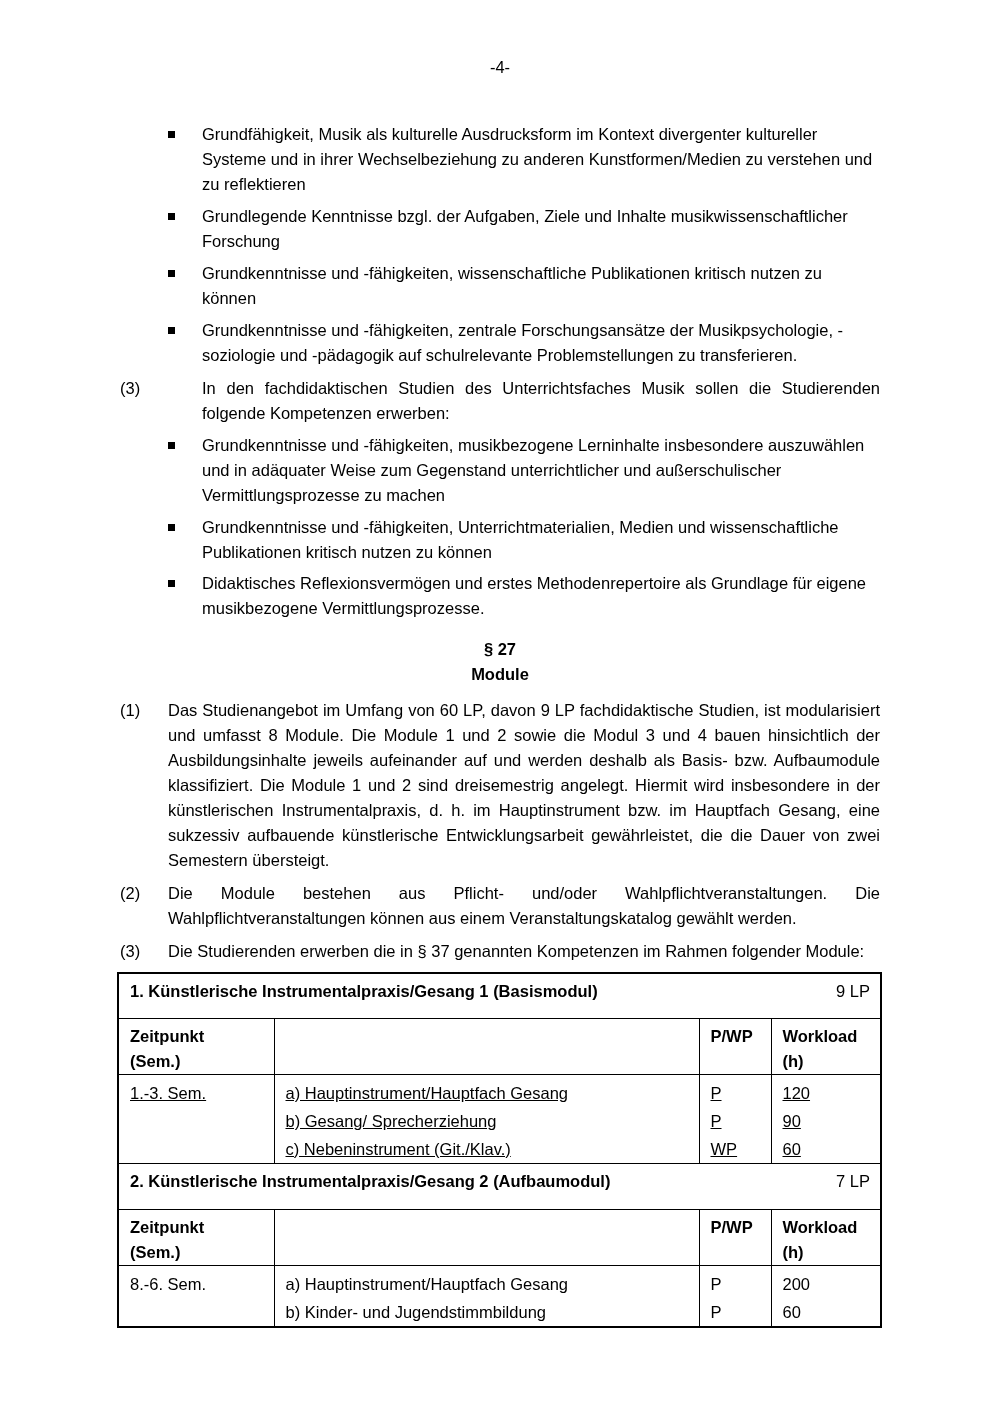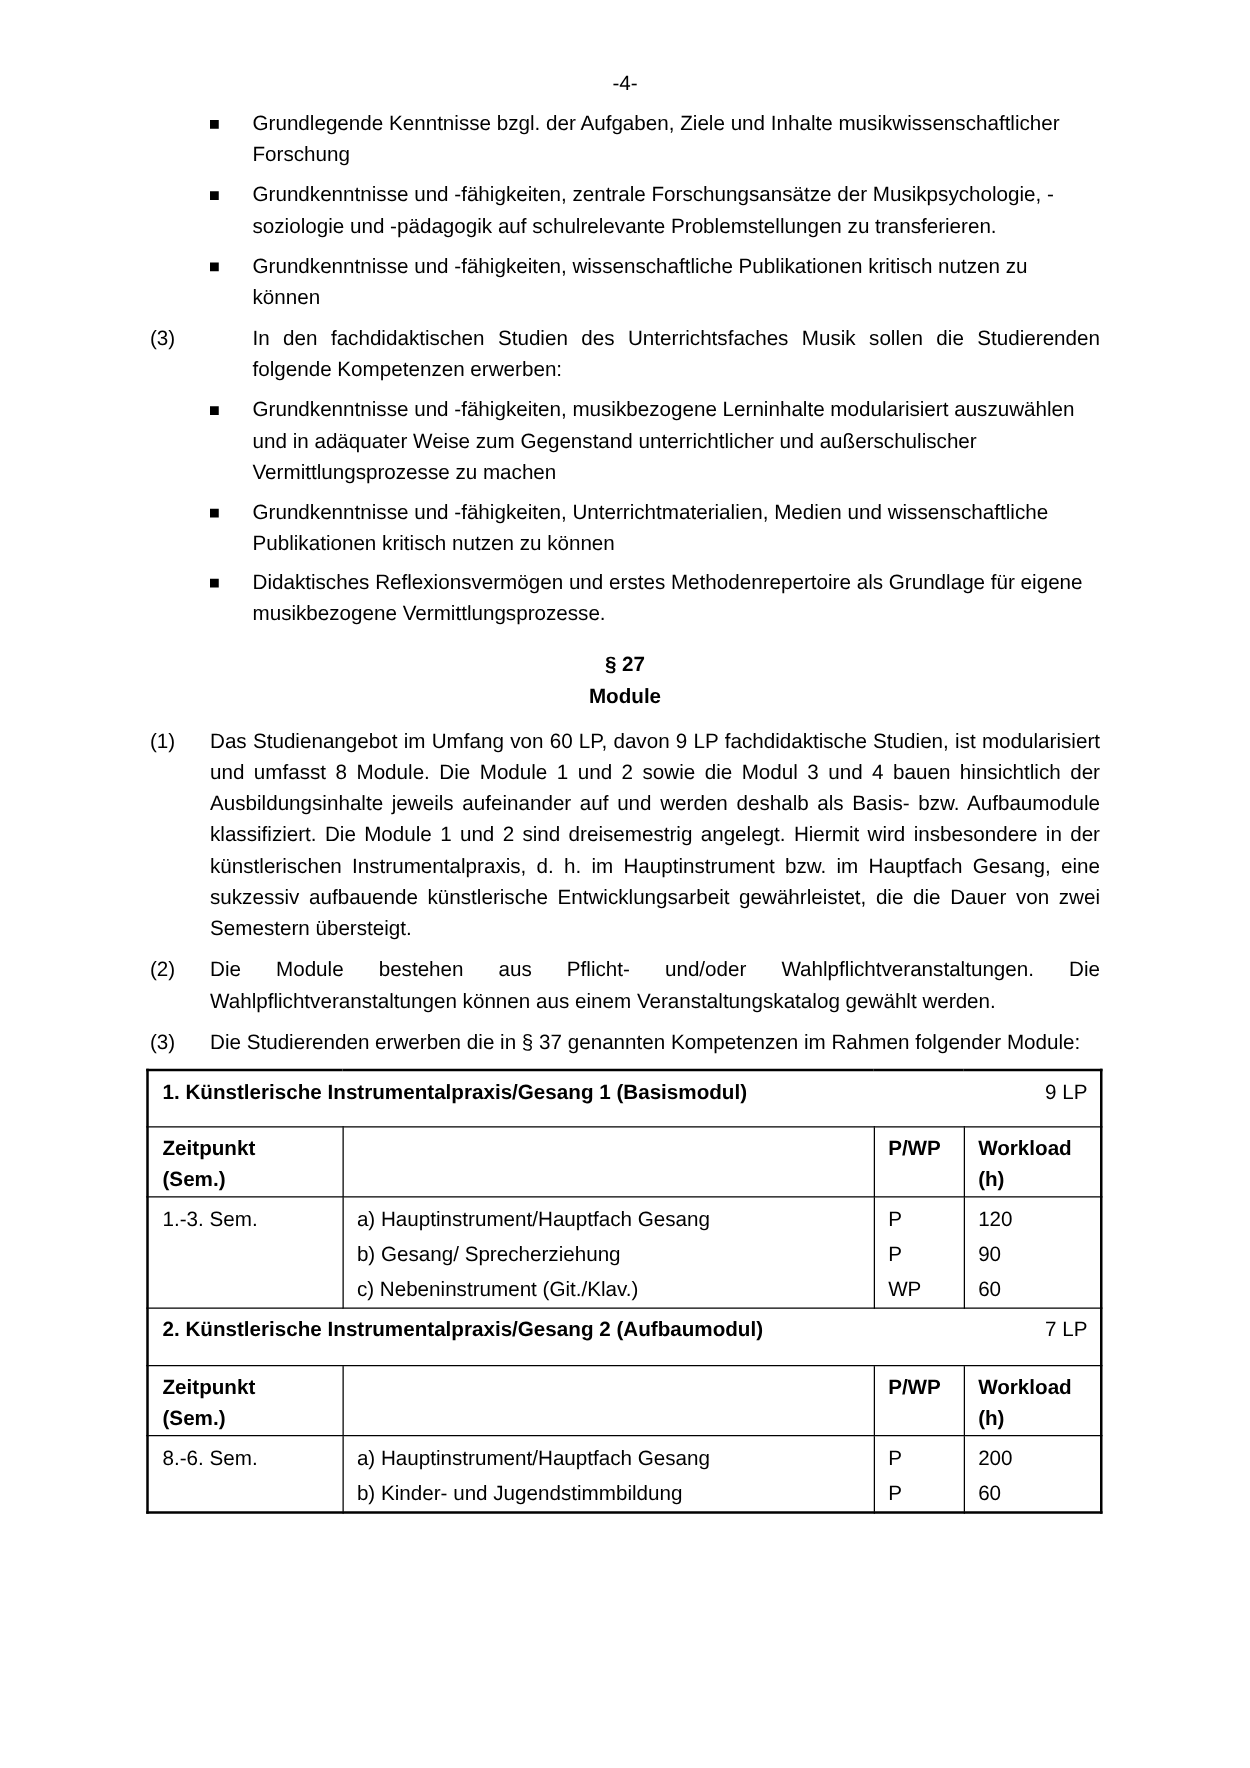--- a/index.html
+++ b/index.html
@@ -62,52 +62,56 @@
   }
   .title-flex { display:flex; justify-content:space-between; align-items:center; }
   .mod-title { font-weight:bold; }
   .mod-credits { font-weight:normal; }
   .bold { font-weight:bold; }
   tr.title-row td { height:45px; }
   tr.title-row-2 td { height:46px; }
   tr.head-row td { height:47px; }
   tr.head-row-2 td { height:48px; }
   tr.data-row td { padding-top:4px; }
-  tr.data-row-1 td { height:86px; }
+  tr.data-row-1 td { height:86px;text-decoration:underline; }
   tr.data-row-2 td { height:57px; }
   .cline { line-height:28px; }
 </style>
 </head>
 <body>
 
 <div class="page">
 
   <div class="page-number">-4-</div>
 
+  <div class="bullet" style="margin-top:42px">
+    <span class="bullet-marker"></span>
+    <div>Grundfähigkeit, Musik als kulturelle Ausdrucksform im Kontext divergenter kultureller Systeme und in ihrer Wechselbeziehung zu anderen Kunstformen/Medien zu verstehen und zu reflektieren</div>
+  </div>
   <div class="bullet" style="margin-top:7px">
     <span class="bullet-marker"></span>
     <div>Grundlegende Kenntnisse bzgl. der Aufgaben, Ziele und Inhalte musikwissenschaftlicher Forschung</div>
   </div>
   <div class="bullet" style="margin-top:7px">
     <span class="bullet-marker"></span>
+    <div>Grundkenntnisse und -fähigkeiten, wissenschaftliche Publikationen kritisch nutzen zu können</div>
+  </div>
+  <div class="bullet" style="margin-top:7px">
+    <span class="bullet-marker"></span>
     <div>Grundkenntnisse und -fähigkeiten, zentrale Forschungsansätze der Musikpsychologie, -soziologie und -pädagogik auf schulrelevante Problemstellungen zu transferieren.</div>
-  </div>
-  <div class="bullet" style="margin-top:7px">
-    <span class="bullet-marker"></span>
-    <div>Grundkenntnisse und -fähigkeiten, wissenschaftliche Publikationen kritisch nutzen zu können</div>
   </div>
 
   <div class="para para-wide" style="margin-top:8px">
     <span class="para-num">(3)</span>
     <div class="just">In den fachdidaktischen Studien des Unterrichtsfaches Musik sollen die Studierenden folgende Kompetenzen erwerben:</div>
   </div>
 
   <div class="bullet" style="margin-top:7px">
     <span class="bullet-marker"></span>
-    <div>Grundkenntnisse und -fähigkeiten, musikbezogene Lerninhalte modularisiert auszuwählen und in adäquater Weise zum Gegenstand unterrichtlicher und außerschulischer Vermittlungsprozesse zu machen</div>
+    <div>Grundkenntnisse und -fähigkeiten, musikbezogene Lerninhalte insbesondere auszuwählen und in adäquater Weise zum Gegenstand unterrichtlicher und außerschulischer Vermittlungsprozesse zu machen</div>
   </div>
   <div class="bullet" style="margin-top:7px">
     <span class="bullet-marker"></span>
     <div>Grundkenntnisse und -fähigkeiten, Unterrichtmaterialien, Medien und wissenschaftliche Publikationen kritisch nutzen zu können</div>
   </div>
   <div class="bullet" style="margin-top:6px">
     <span class="bullet-marker"></span>
     <div>Didaktisches Reflexionsvermögen und erstes Methodenrepertoire als Grundlage für eigene musikbezogene Vermittlungsprozesse.</div>
   </div>
 

